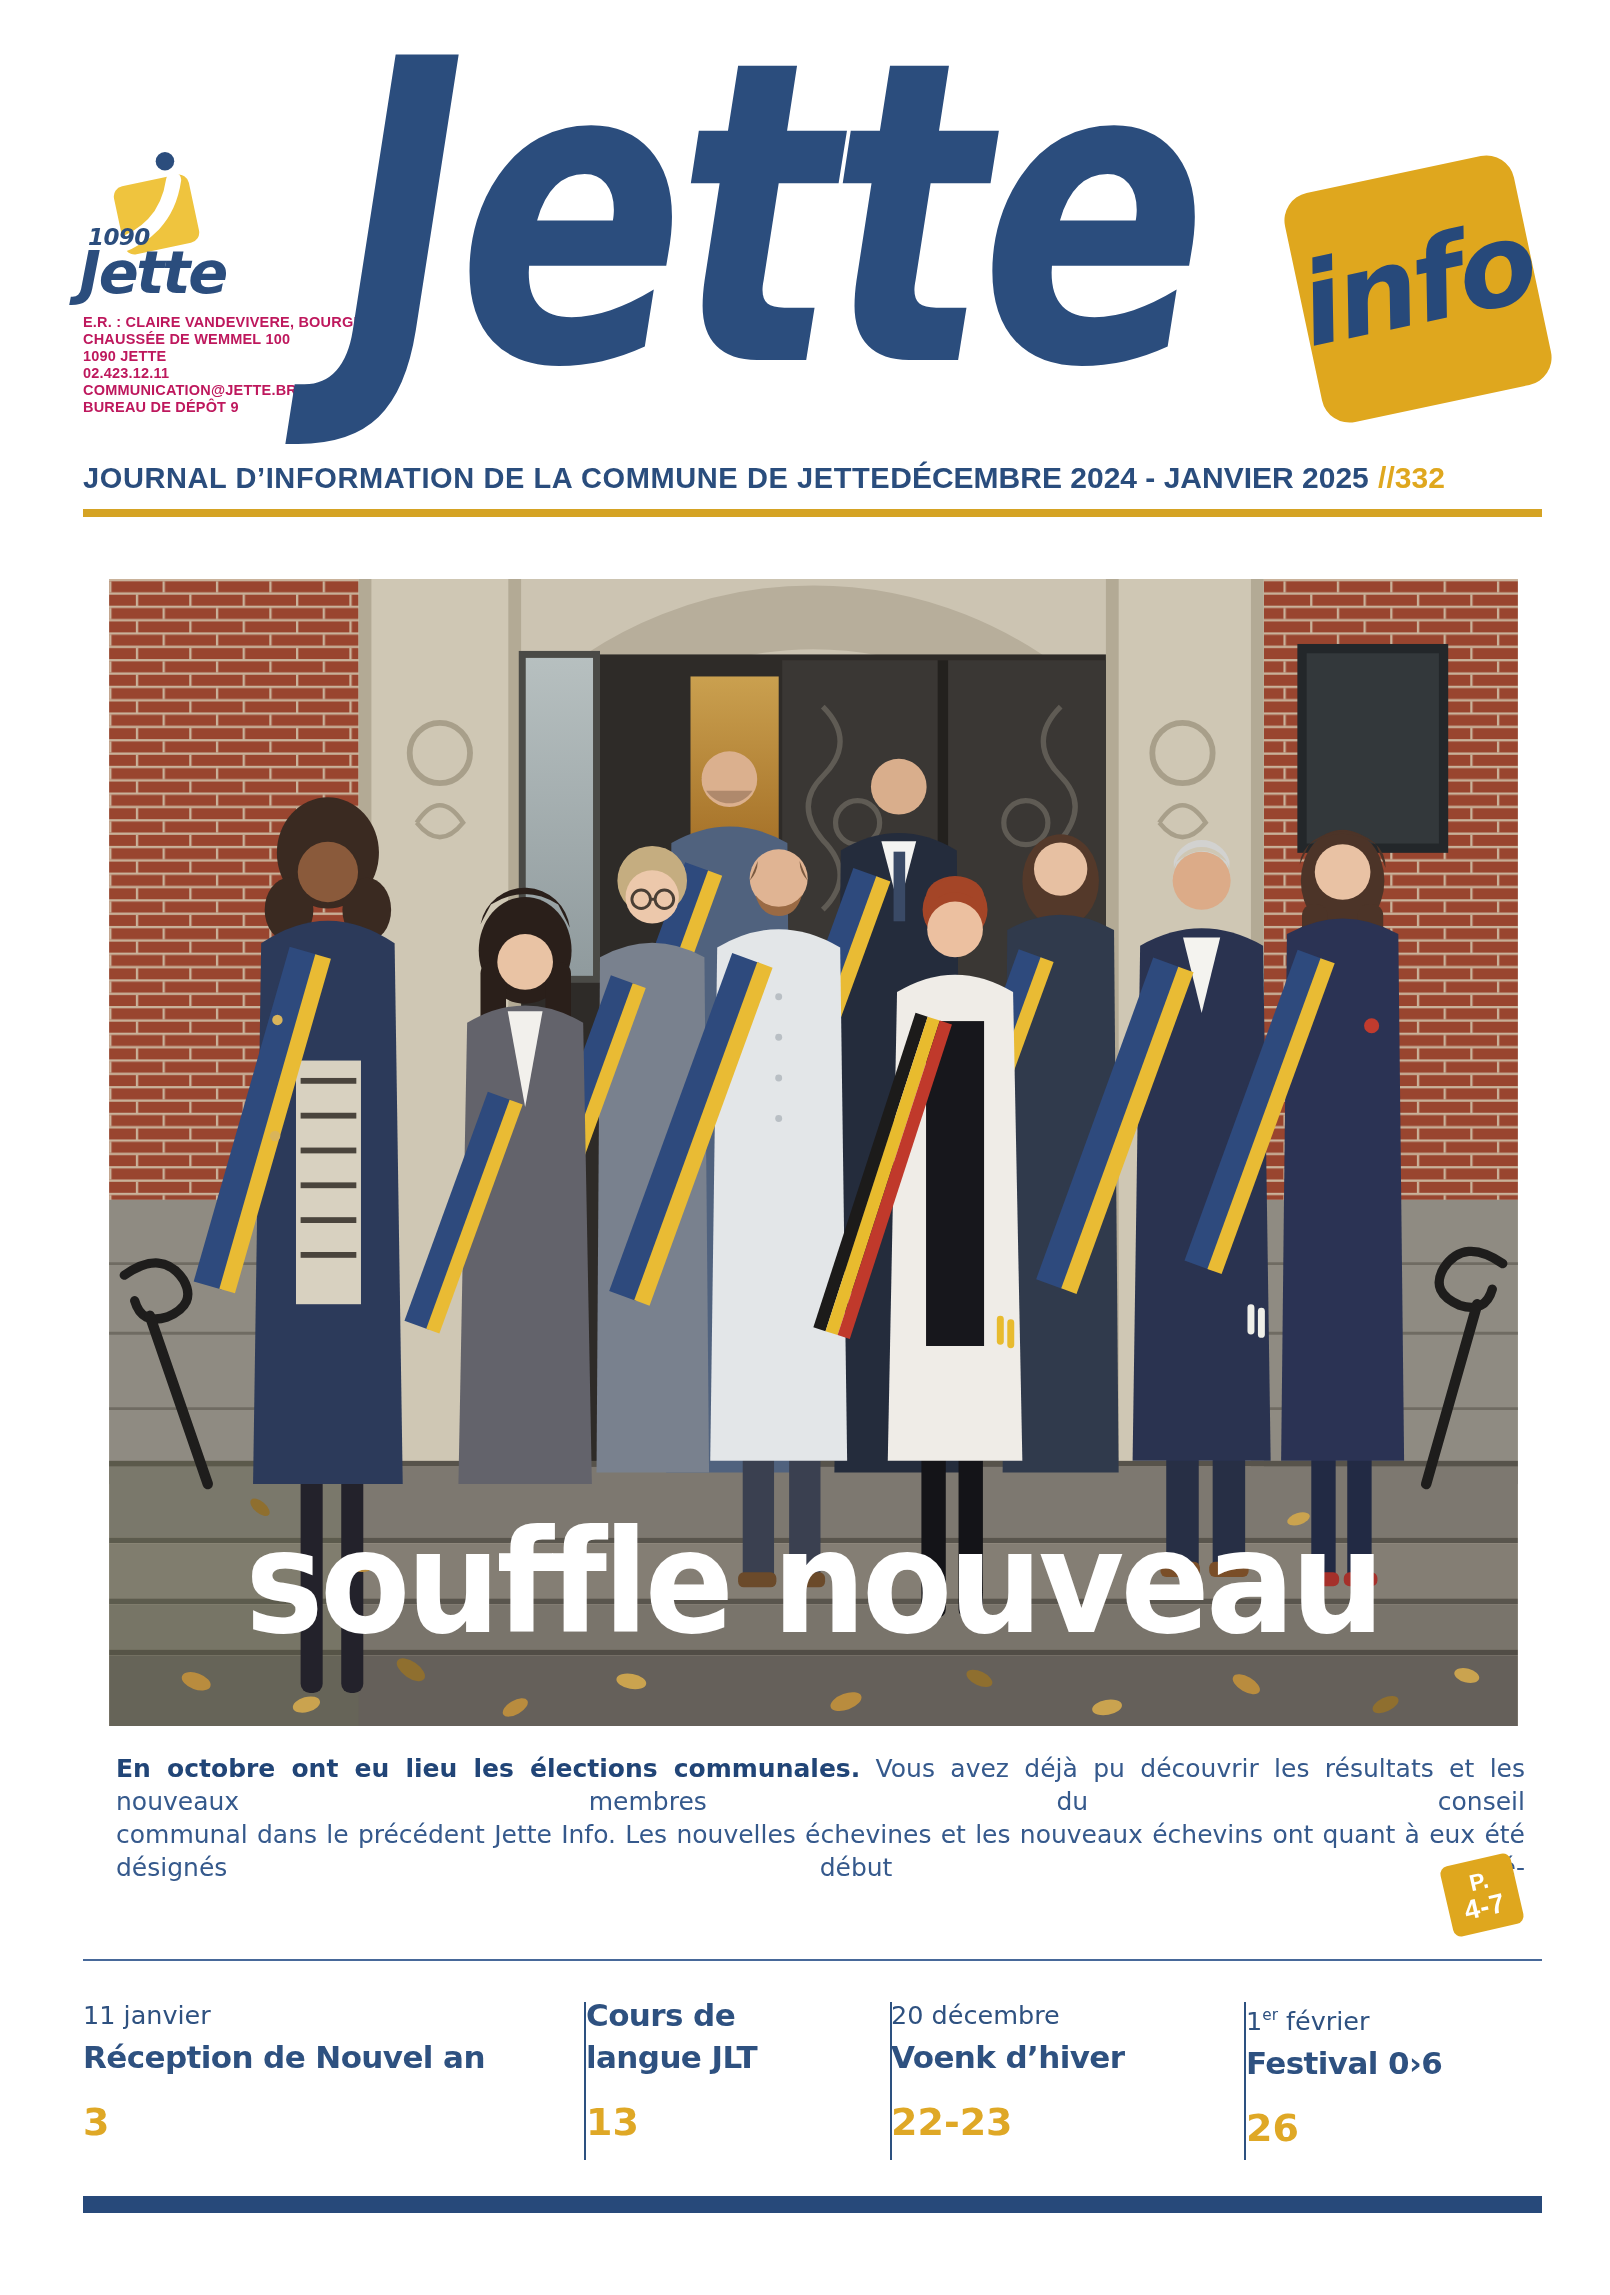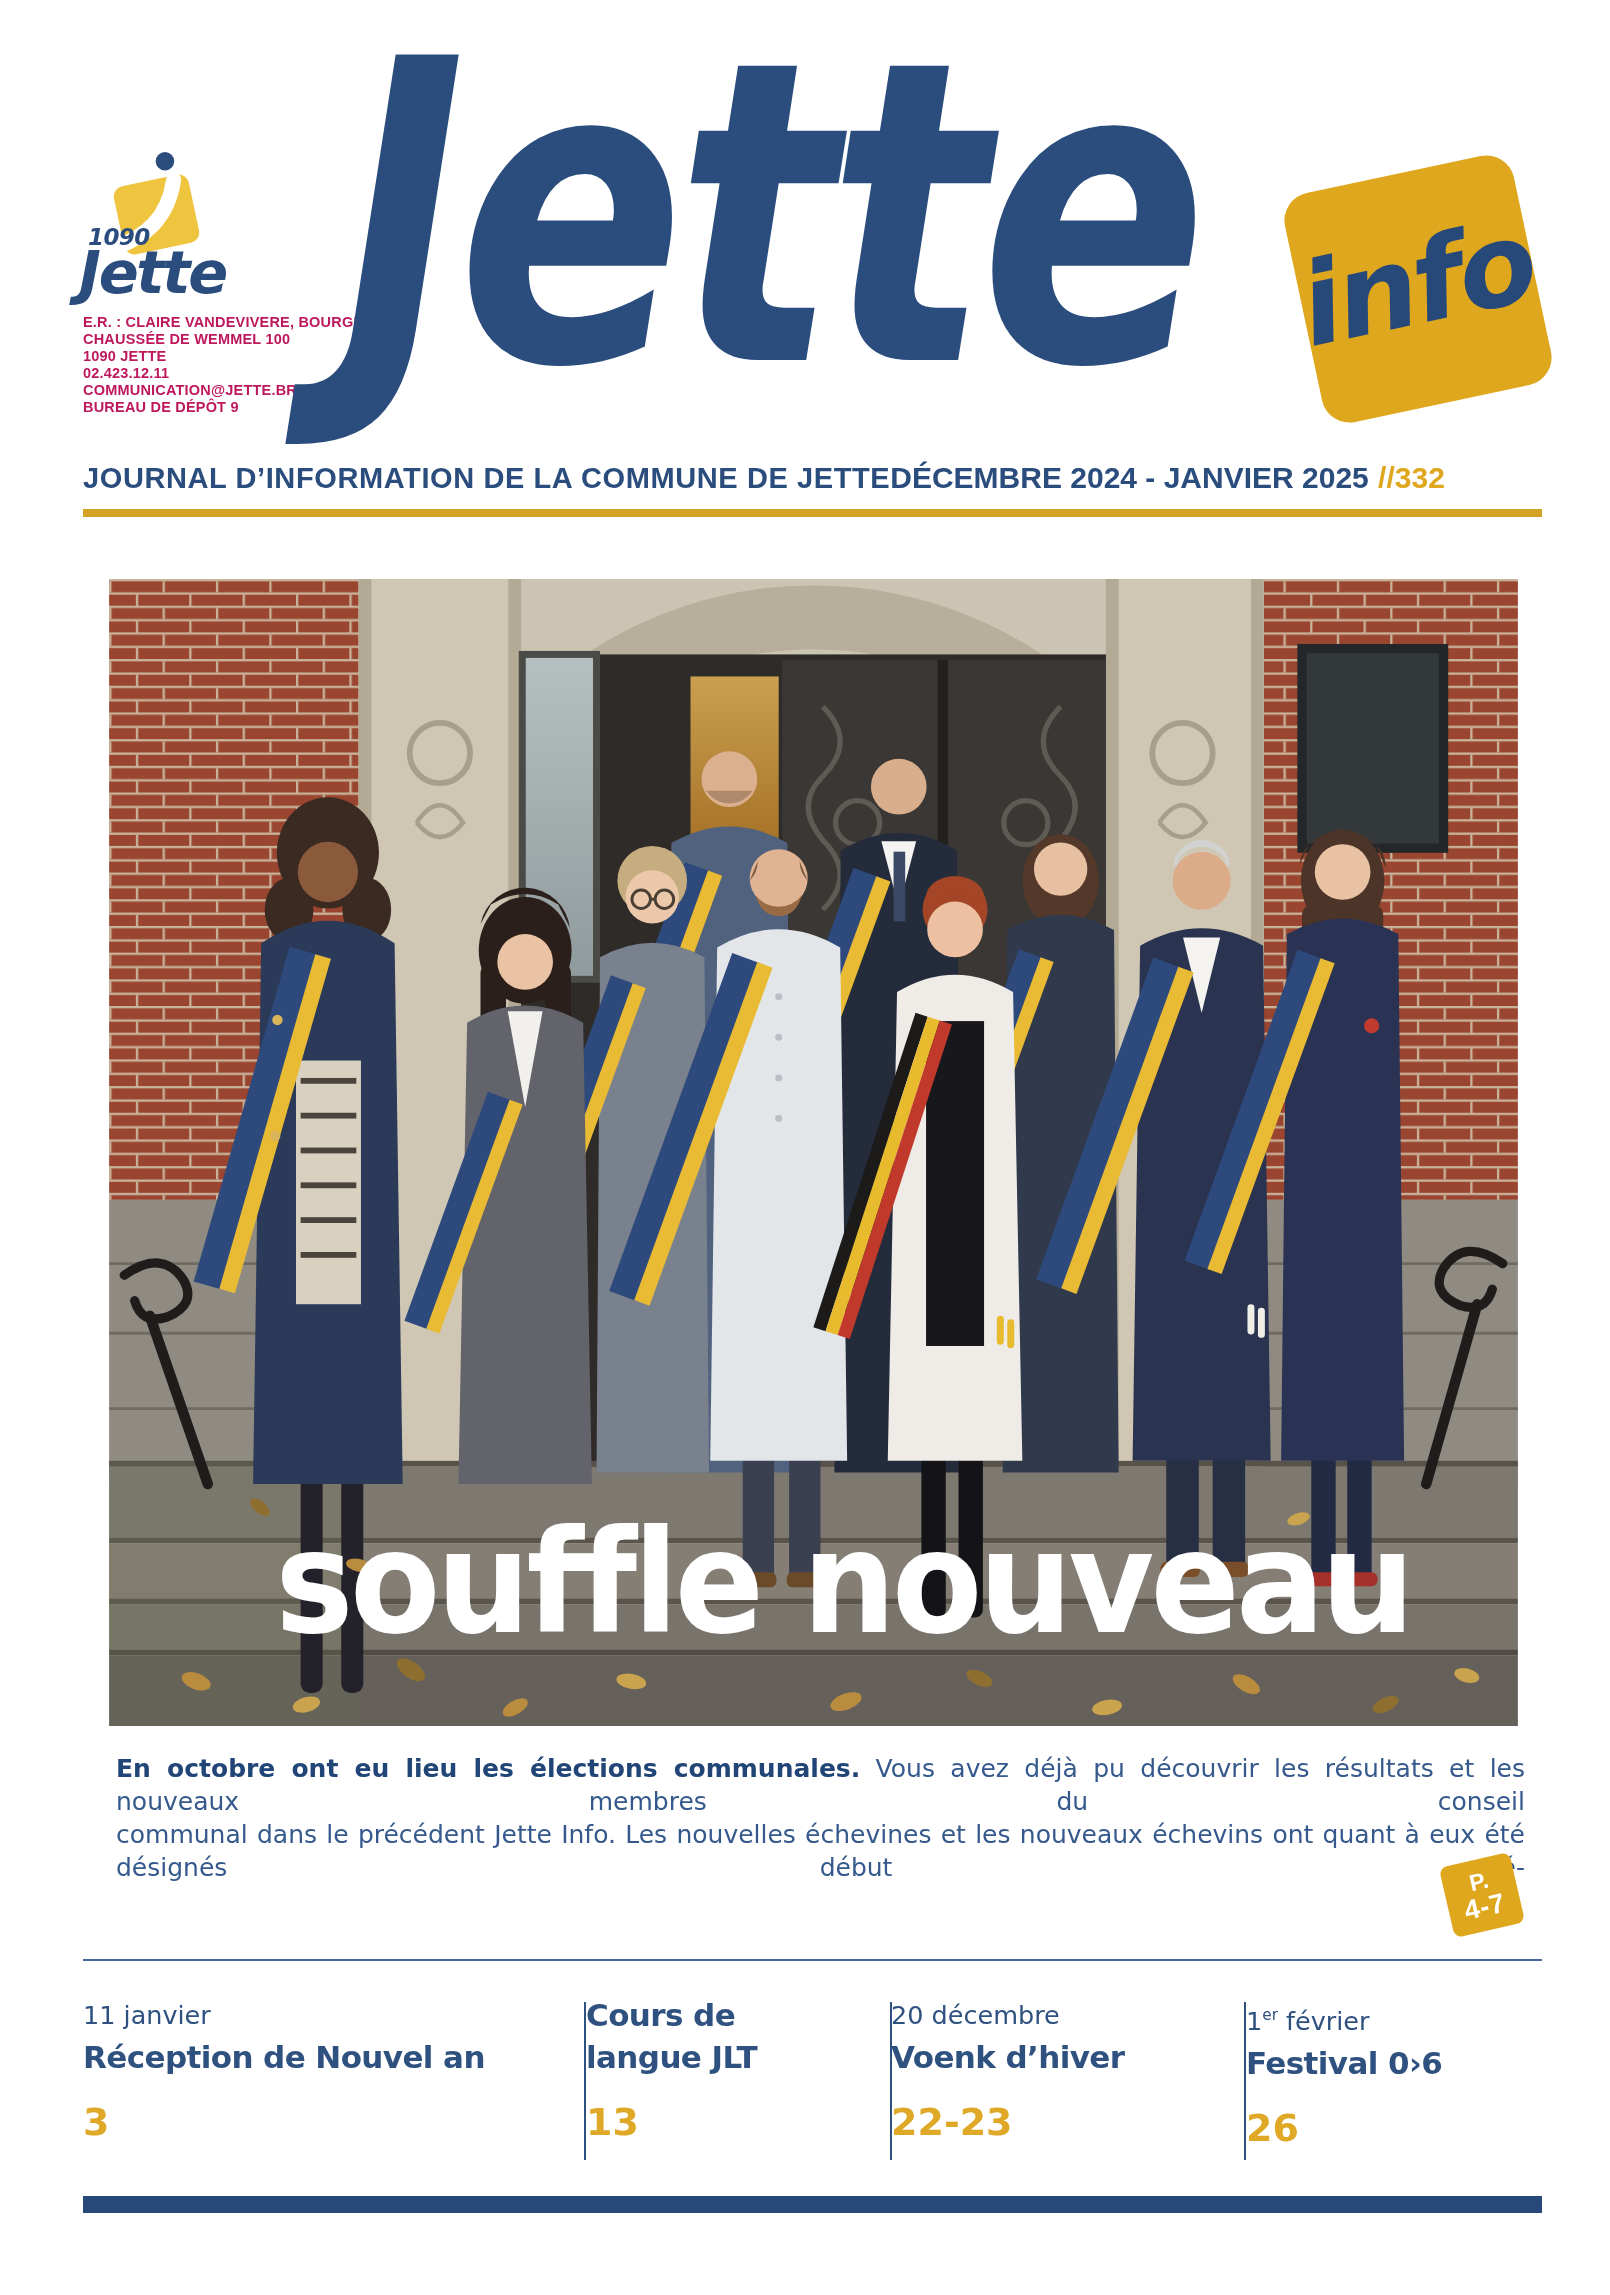--- a/index.html
+++ b/index.html
@@ -25,21 +25,21 @@
   .journal-title{font:700 29px/35px "Liberation Sans",sans-serif;letter-spacing:0.6px;}
   .issue{font:700 30px/35px "Liberation Sans",sans-serif;letter-spacing:0;}
   .issue .num{color:#dfa71e;margin-left:9.3px;}
   .gold-bar{left:83px;top:509px;width:1459px;height:7.5px;background:#d5a324;}
 
   
   .photo{left:109px;top:579px;width:1409px;height:1147px;display:block;}
   .cover-title{left:109px;width:1409px;text-align:center;color:#ffffff;
                font:700 143px/158px "DejaVu Sans",sans-serif;white-space:nowrap;}
   .cover-title>span{display:inline-block;transform:scaleX(.92);transform-origin:center;letter-spacing:-4.1px;}
-  .ct1{top:1345px;} .ct2{top:1504px;padding-left:30px;}
+  .ct1{top:1345px;} .ct2{top:1504px;}
 
   
   .intro{left:116px;top:1752px;width:1409px;color:#35598c;font:400 25px/33px "DejaVu Sans",sans-serif;}
   .intro .jline{text-align:justify;text-align-last:justify;}
   .intro .lastline{text-align:left;}
   .intro b{color:#214577;font-weight:700;}
 
   .page-badge{left:1446px;top:1859px;width:72px;height:72px;border-radius:8.1px;background:#dfa71e;
               transform:rotate(-13deg);display:flex;flex-direction:column;align-items:center;justify-content:center;
               color:#fff;font-family:"Liberation Sans",sans-serif;}

